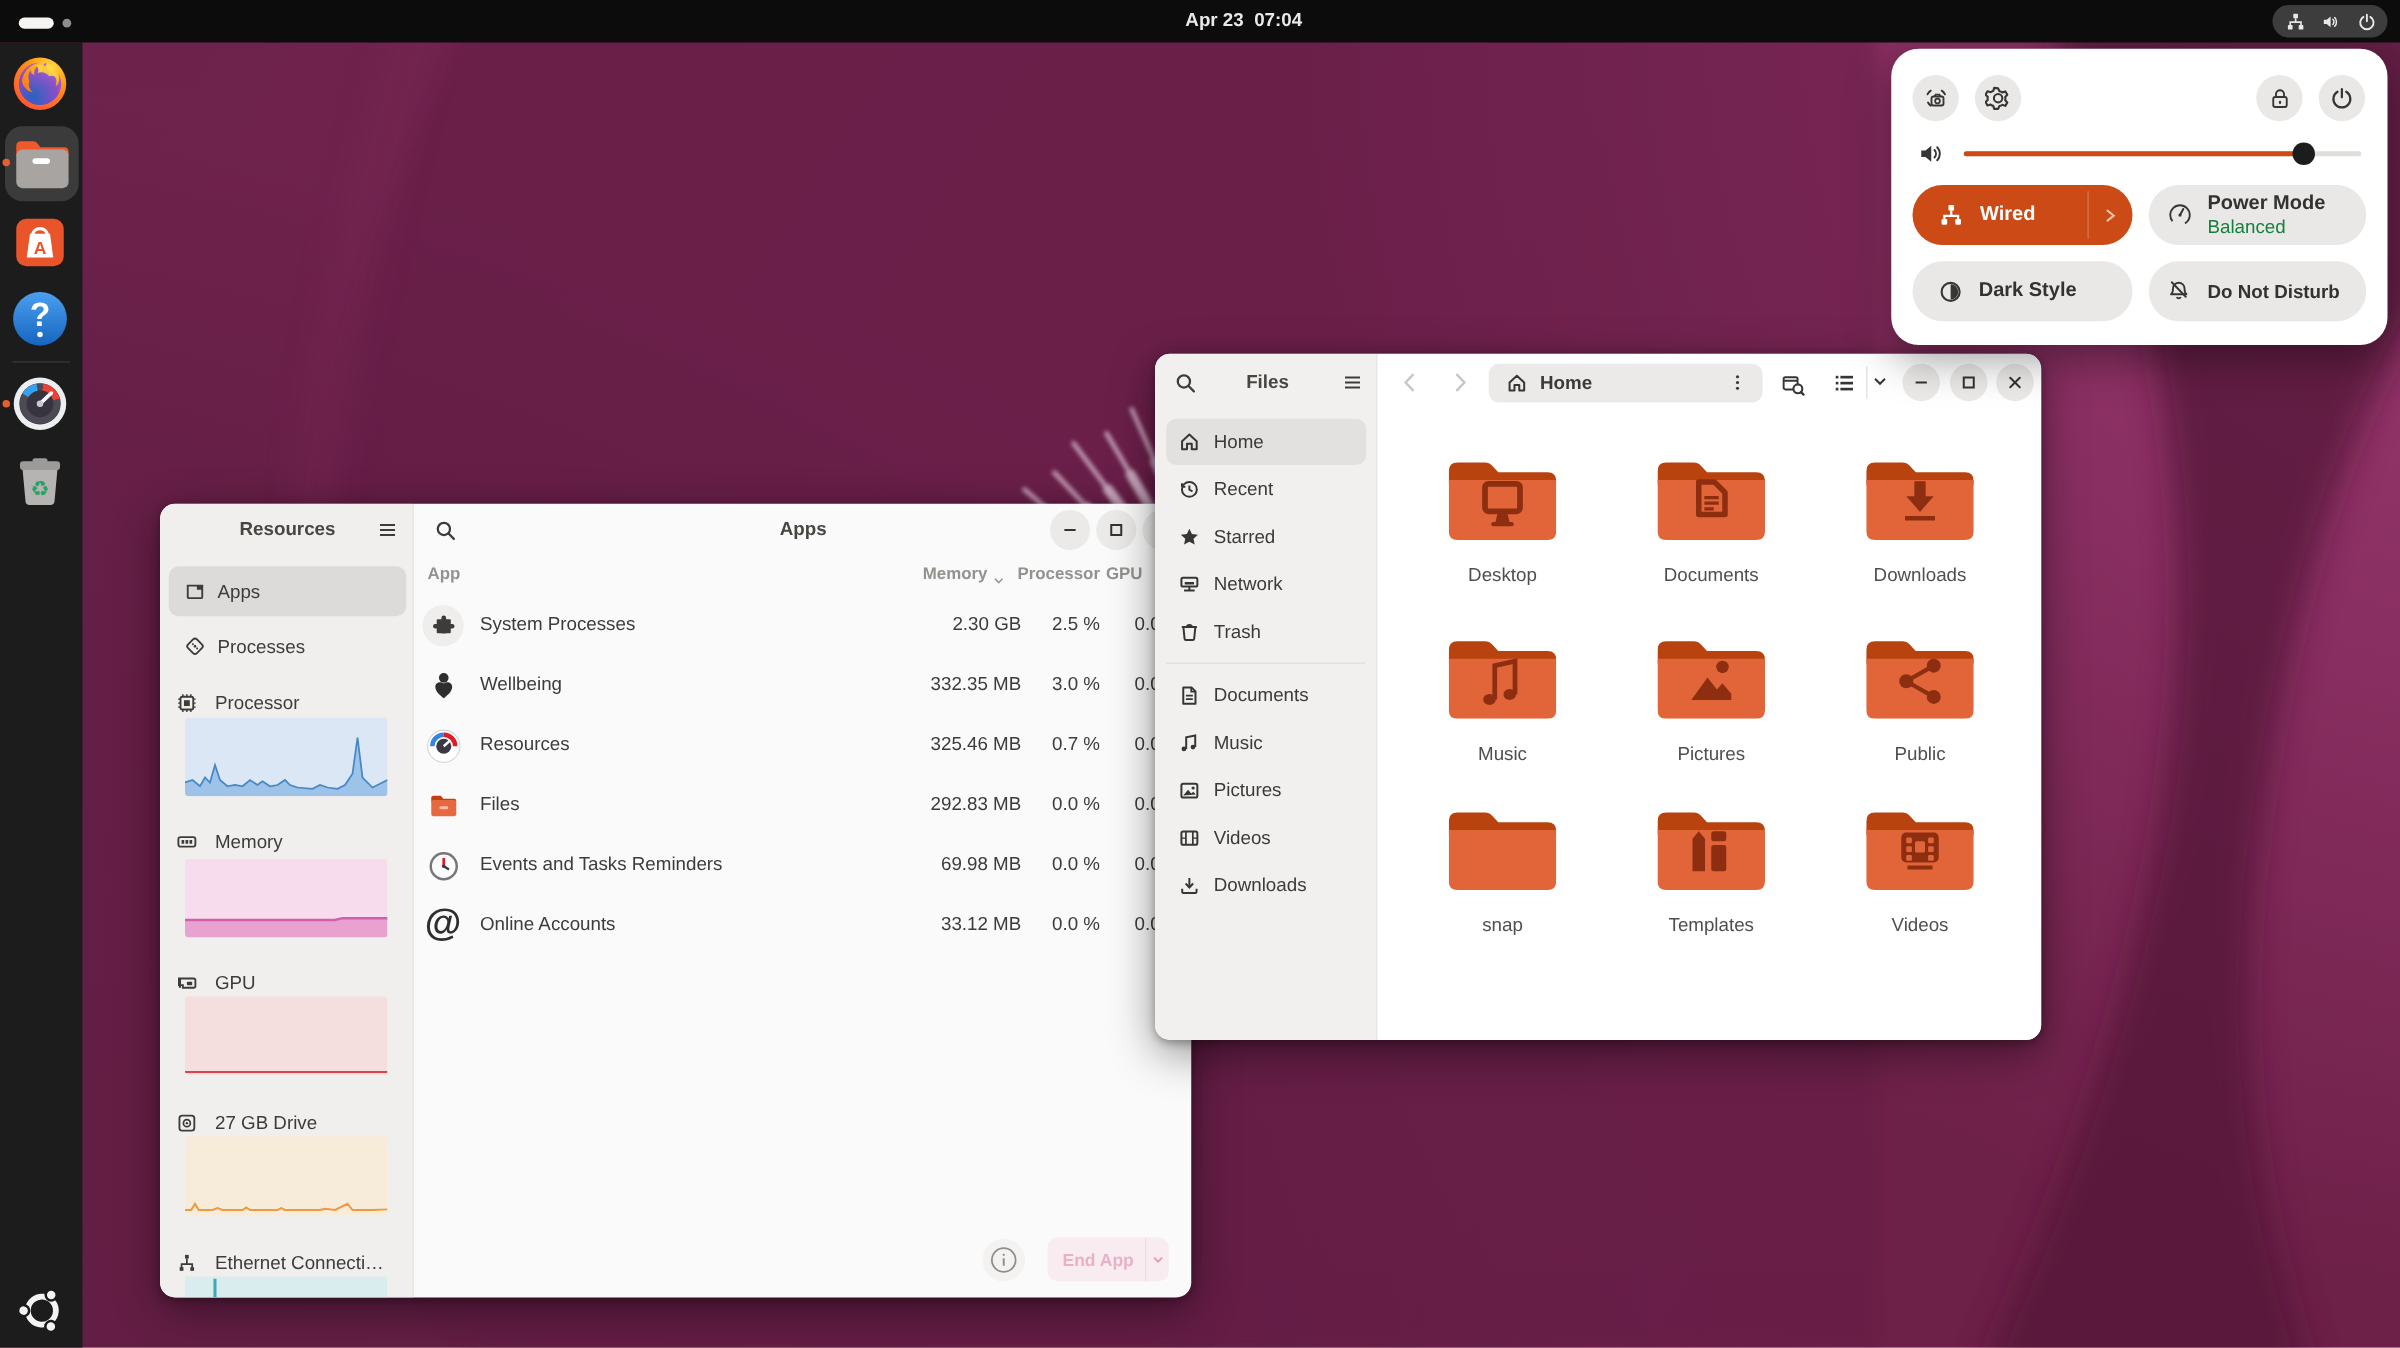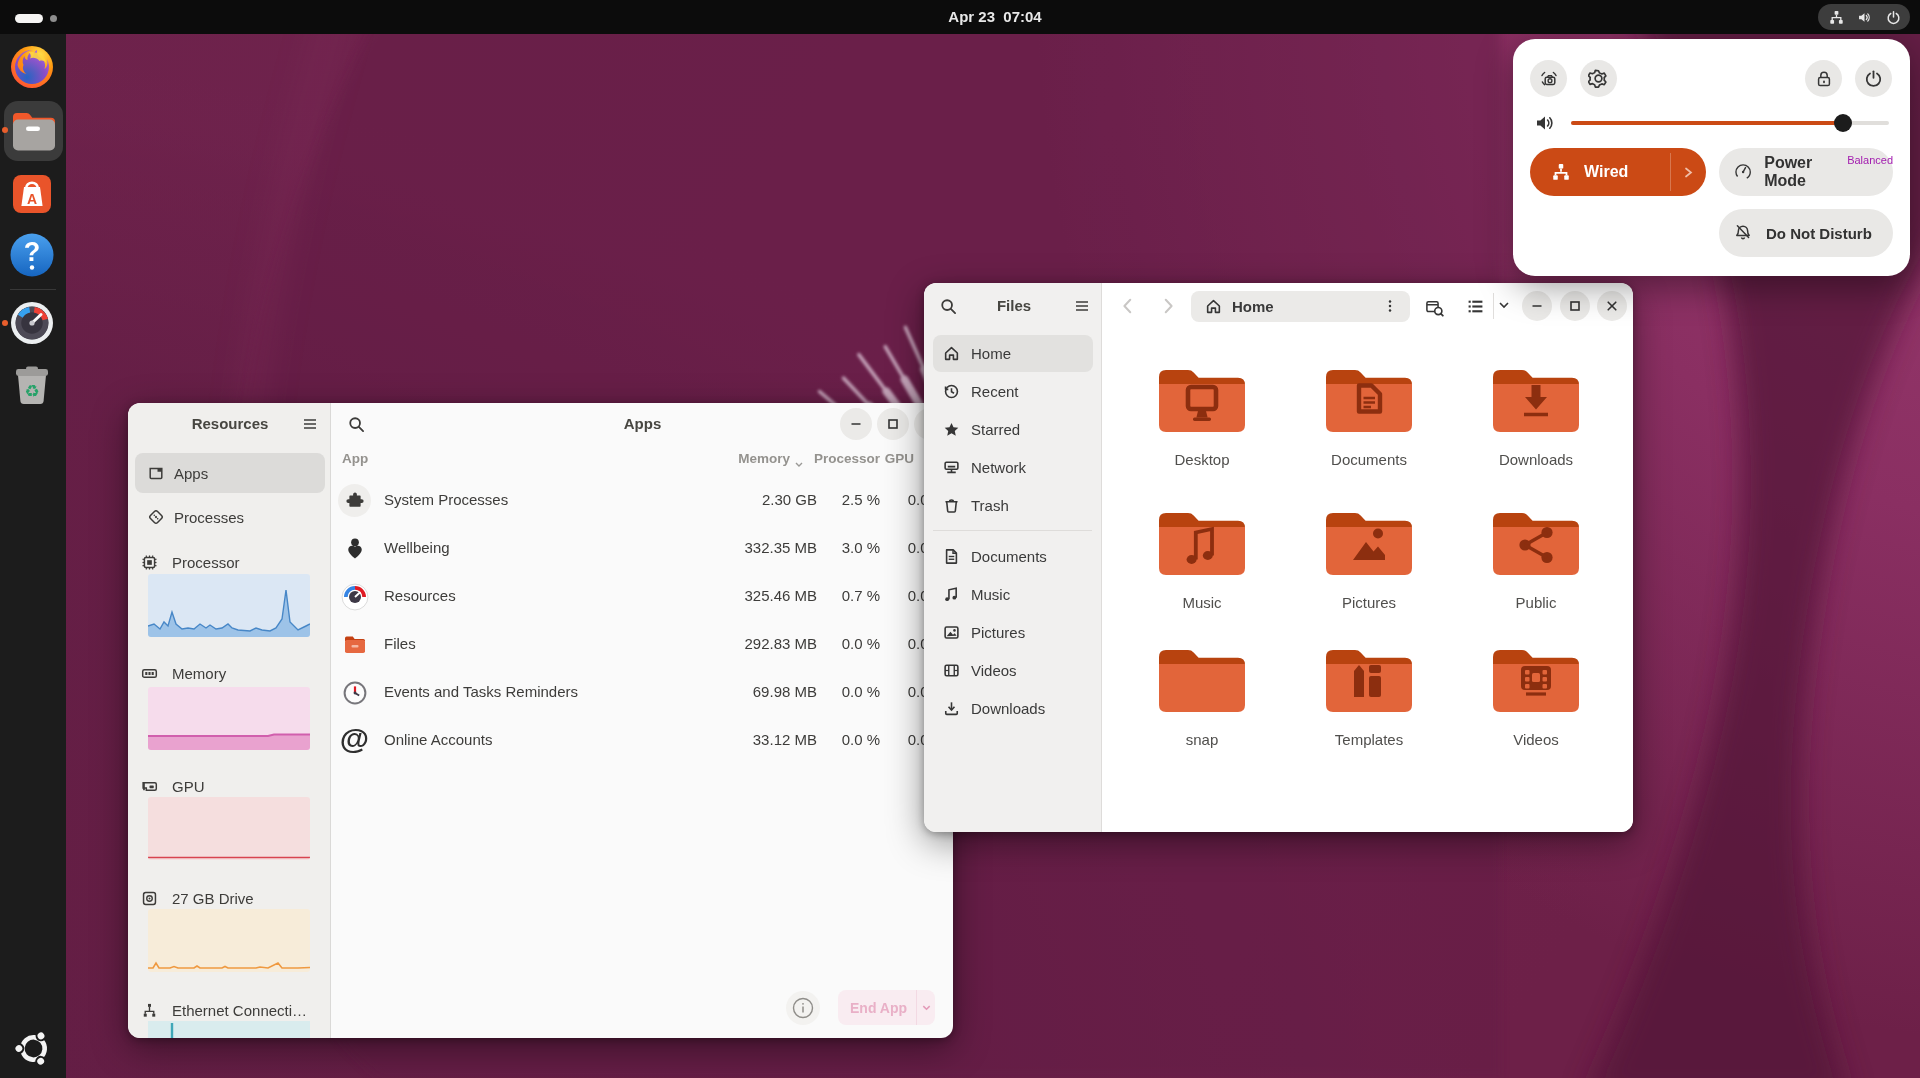--- a/index.html
+++ b/index.html
@@ -74,23 +74,23 @@
   .qs-circ { position:absolute; top:21px; width:37px; height:37px; border-radius:50%; background:#e9e8e6; display:flex; align-items:center; justify-content:center; }
   .qs-vol-ic { position:absolute; left:21px; top:73px; }
   .qs-slider { position:absolute; left:58px; top:73px; width:318px; height:22px; }
   .qs-track { position:absolute; left:0; right:0; top:9px; height:4px; border-radius:2px; background:#e0dedb; }
   .qs-fill { position:absolute; left:0; width:272px; top:9px; height:4px; border-radius:2px; background:#cb4a15; }
   .qs-knob { position:absolute; left:263px; top:2px; width:18px; height:18px; border-radius:50%; background:#1c1c1c; }
   .qs-tile { position:absolute; height:48px; border-radius:24px; background:#e9e8e6; color:#323232; display:flex; align-items:center; }
   .qs-tile.orange { background:#cb4a15; }
   .qs-tile-t { font-weight:bold; font-size:16px; margin-left:13px; }
   .qs-tile-div { position:absolute; right:35px; top:5px; bottom:5px; width:1px; background:rgba(255,255,255,0.25); }
-  .qs-2line { display:flex; margin-left:11px; line-height:1.15; }
+  .qs-2line { display:flex; flex-direction:column; margin-left:11px; line-height:1.15; }
   .qs-2line b { font-size:16px; }
-  .qs-2line i { font-style:normal; font-size:11px; color:#a21caf; }
+  .qs-2line i { font-style:normal; font-size:15px; color:#15803d; }
 
   
   .dock-active { position:absolute; left:3.5px; width:59px; height:60px; border-radius:14px; background:#3b3b3b; }
   .dock-dot { position:absolute; left:2px; width:6px; height:6px; border-radius:50%; background:#e85e2c; }
   .dock-sep { position:absolute; left:10px; width:46px; top:255px; height:1px; background:#383838; }
 </style>
 </head>
 <body>
 <div id="stage">
   <div id="wall">
@@ -719,20 +719,27 @@
       <svg width="22" height="22" viewBox="0 0 22 22" style="margin-left:14px">
           <circle cx="11" cy="11" r="7.8" fill="none" stroke="#363636" stroke-width="1.5" stroke-dasharray="38 11" stroke-dashoffset="-19"></circle>
           <line x1="11" y1="11" x2="13.6" y2="6.2" stroke="#363636" stroke-width="1.6" stroke-linecap="round"></line>
           <circle cx="11" cy="11" r="1.3" fill="#363636"></circle>
         </svg>
       <span class="qs-2line">
           <b>Power Mode</b>
           <i>Balanced</i>
         </span>
     </div>
+    <div class="qs-tile" style="left:17px; top:170px; width:176px;">
+      <svg width="19" height="19" viewBox="0 0 19 19" style="margin-left:21px">
+          <circle cx="9.5" cy="9.5" r="7.2" fill="none" stroke="#363636" stroke-width="1.7"></circle>
+          <path d="M9.5,3.4 a6.1,6.1 0 0 1 0,12.2 z" fill="#363636"></path>
+        </svg>
+      <span class="qs-tile-t">Dark Style</span>
+    </div>
     <div class="qs-tile" style="left:206px; top:170px; width:174px;">
       <svg width="20" height="20" viewBox="0 0 20 20" style="margin-left:14px">
           <path d="M10,3.2 a4.6,4.6 0 0 1 4.6,4.6 c0,3.4 1.6,4.6 1.6,4.6 h-12.4 c0,0 1.6,-1.2 1.6,-4.6 a4.6,4.6 0 0 1 4.6,-4.6 z" fill="none" stroke="#363636" stroke-width="1.5" stroke-linejoin="round"></path>
           <path d="M8.4,14.6 a1.7,1.7 0 0 0 3.2,0" fill="none" stroke="#363636" stroke-width="1.4"></path>
           <line x1="4.4" y1="2.8" x2="15.6" y2="14.4" stroke="#363636" stroke-width="1.5" stroke-linecap="round"></line>
         </svg>
       <span class="qs-tile-t" style="font-size:15px">Do Not Disturb</span>
     </div>
   </div>
 

